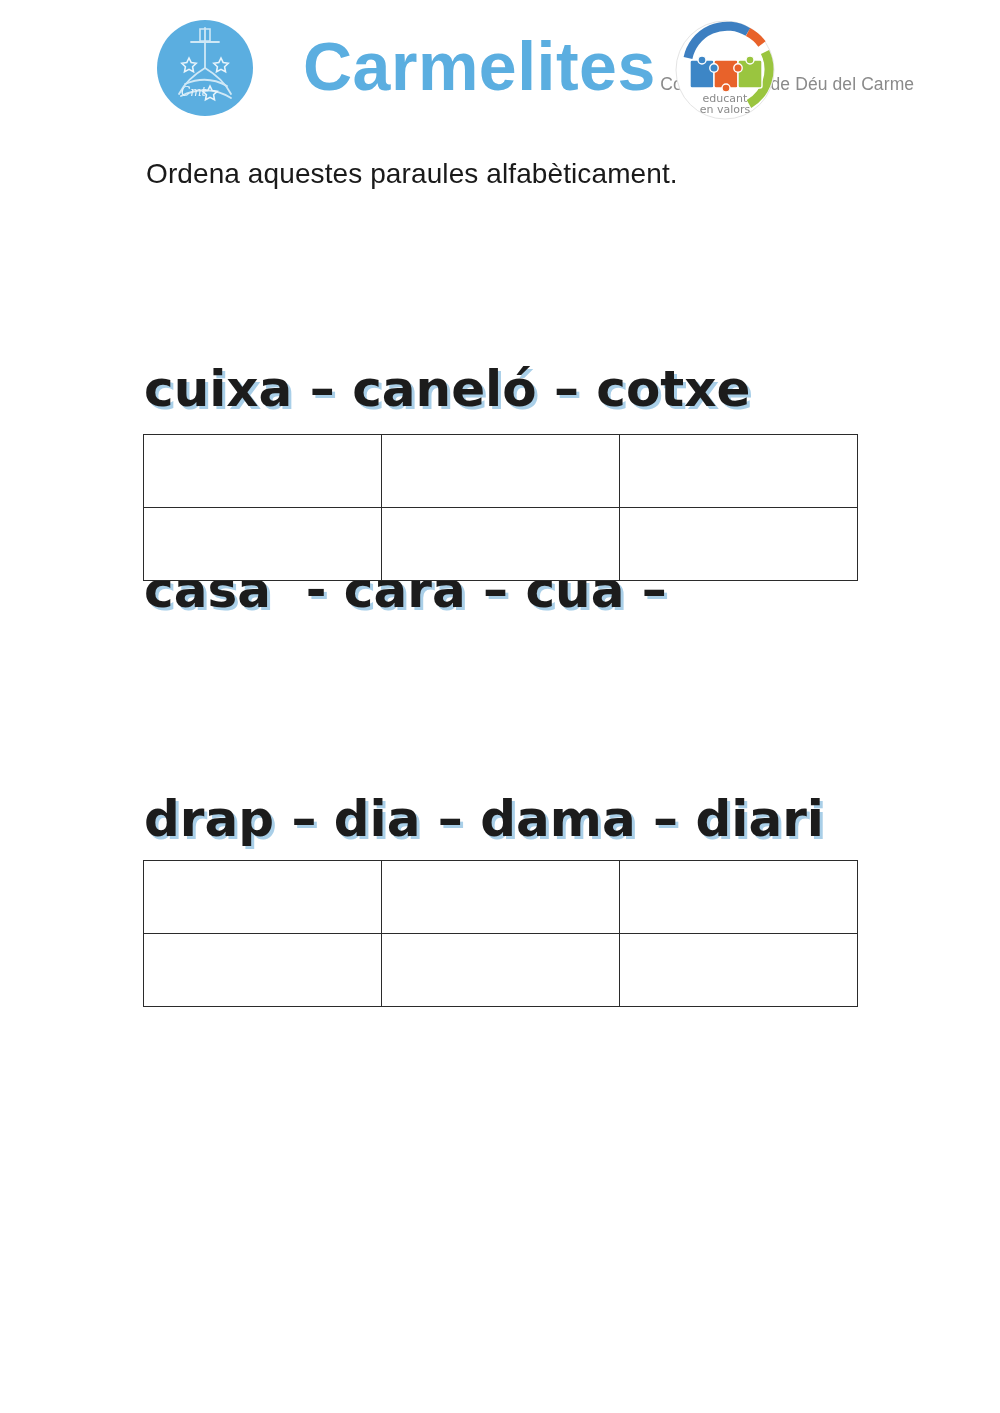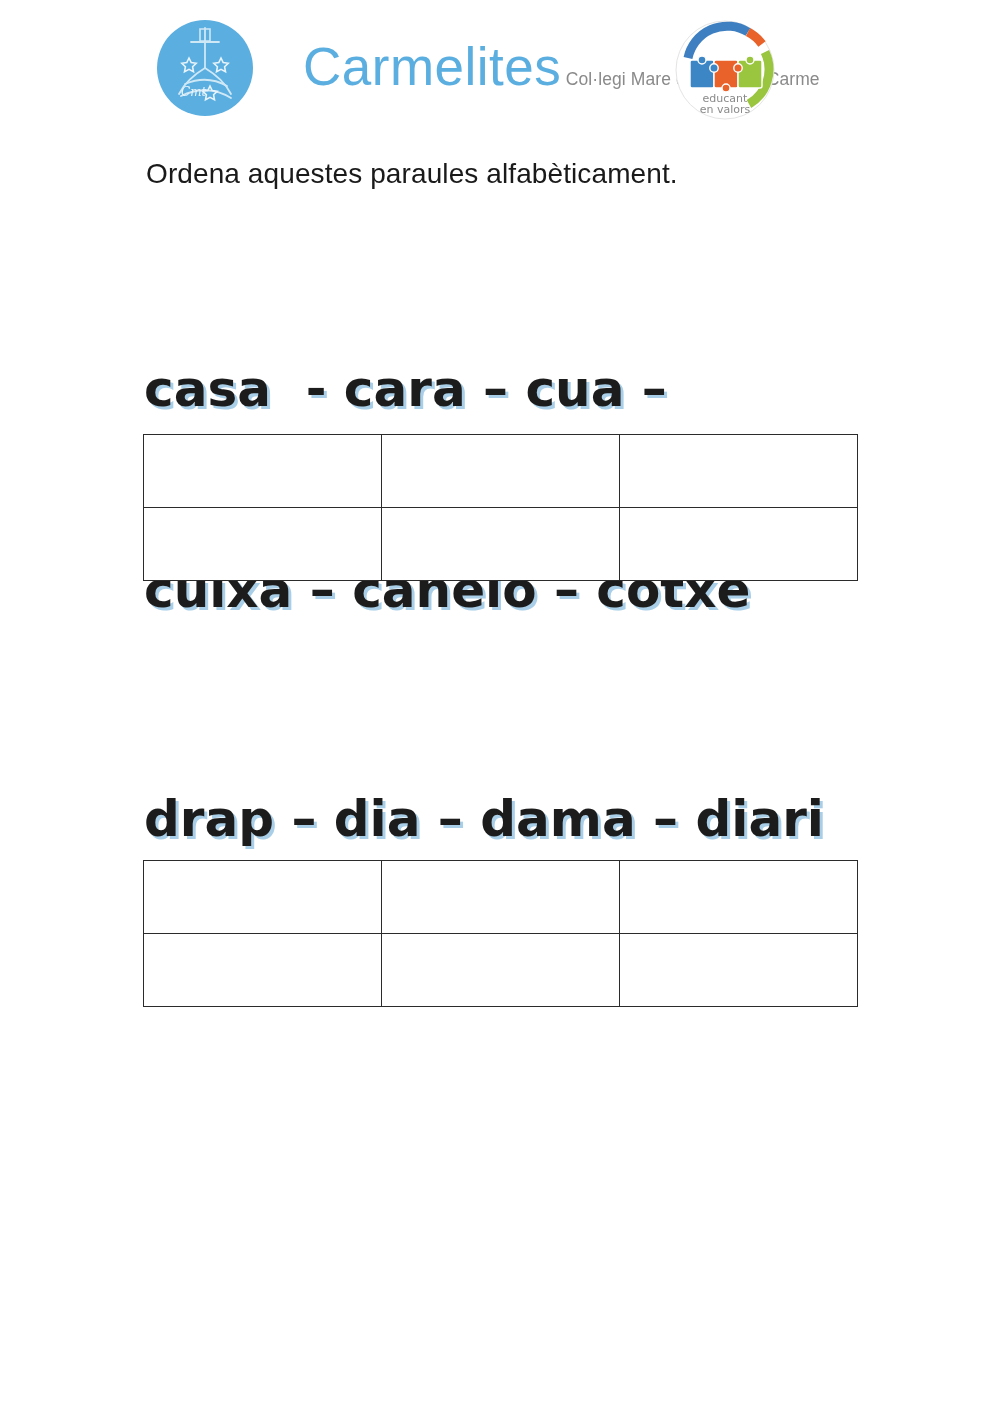--- a/index.html
+++ b/index.html
@@ -36,25 +36,25 @@
   .seal {
     width: 100px;
     height: 100px;
     flex: 0 0 100px;
   }
   .wordmark {
     margin-left: 12px;
     padding-bottom: 4px;
   }
   .wordmark-main {
-    font-size: 53px;
+    font-size: 68px;
     line-height: 1;
     color: #5BAEE0;
     letter-spacing: 0.5px;
-    font-weight: 400;
+    font-weight: 700;
     white-space: nowrap;
   }
   .wordmark-sub {
     font-size: 17.5px;
     line-height: 1;
     margin-top: 7px;
     color: #8a8a8a;
     letter-spacing: 0.1px;
     white-space: nowrap;
   }
@@ -174,22 +174,22 @@
 
       <text x="55" y="84" text-anchor="middle" font-family="DejaVu Sans, sans-serif" font-size="11" fill="#8a8a8a">educant</text>
       <text x="55" y="95" text-anchor="middle" font-family="DejaVu Sans, sans-serif" font-size="11" fill="#8a8a8a">en valors</text>
     </svg>
   </span>
 </div>
 
 <div class="instruction">Ordena aquestes paraules alfabèticament.</div>
 
 <div class="wordlist" id="wordlist-1">
+  <span class="line">cuixa – caneló – cotxe</span>
   <span class="line">casa  - cara – cua –</span>
-  <span class="line">cuixa – caneló – cotxe</span>
 </div>
 
 <table class="answer-table" id="answer-table-1">
   <colgroup>
       <col class="c1">
       <col class="c2">
       <col class="c3">
     </colgroup>
   <tbody>
     <tr>

